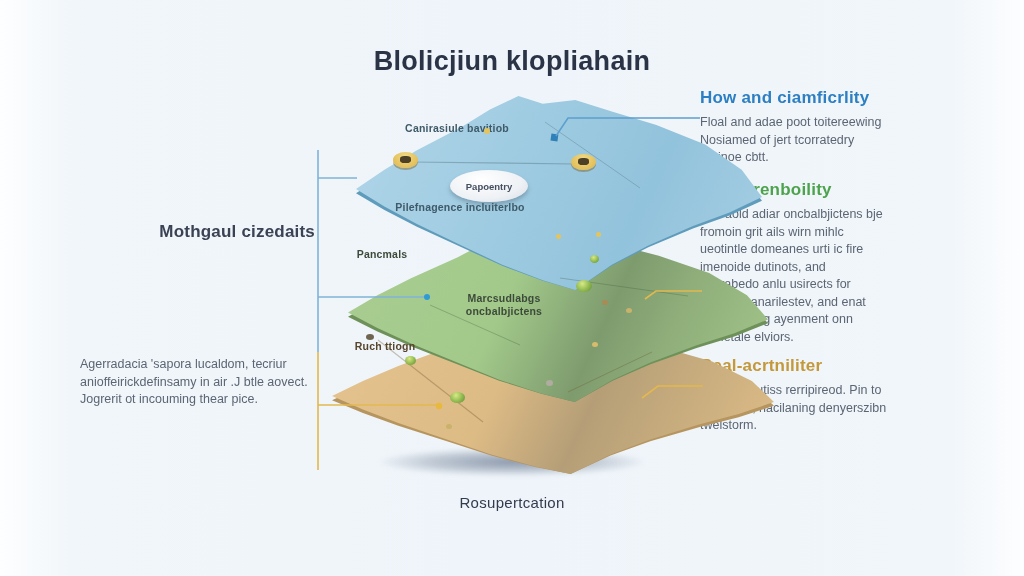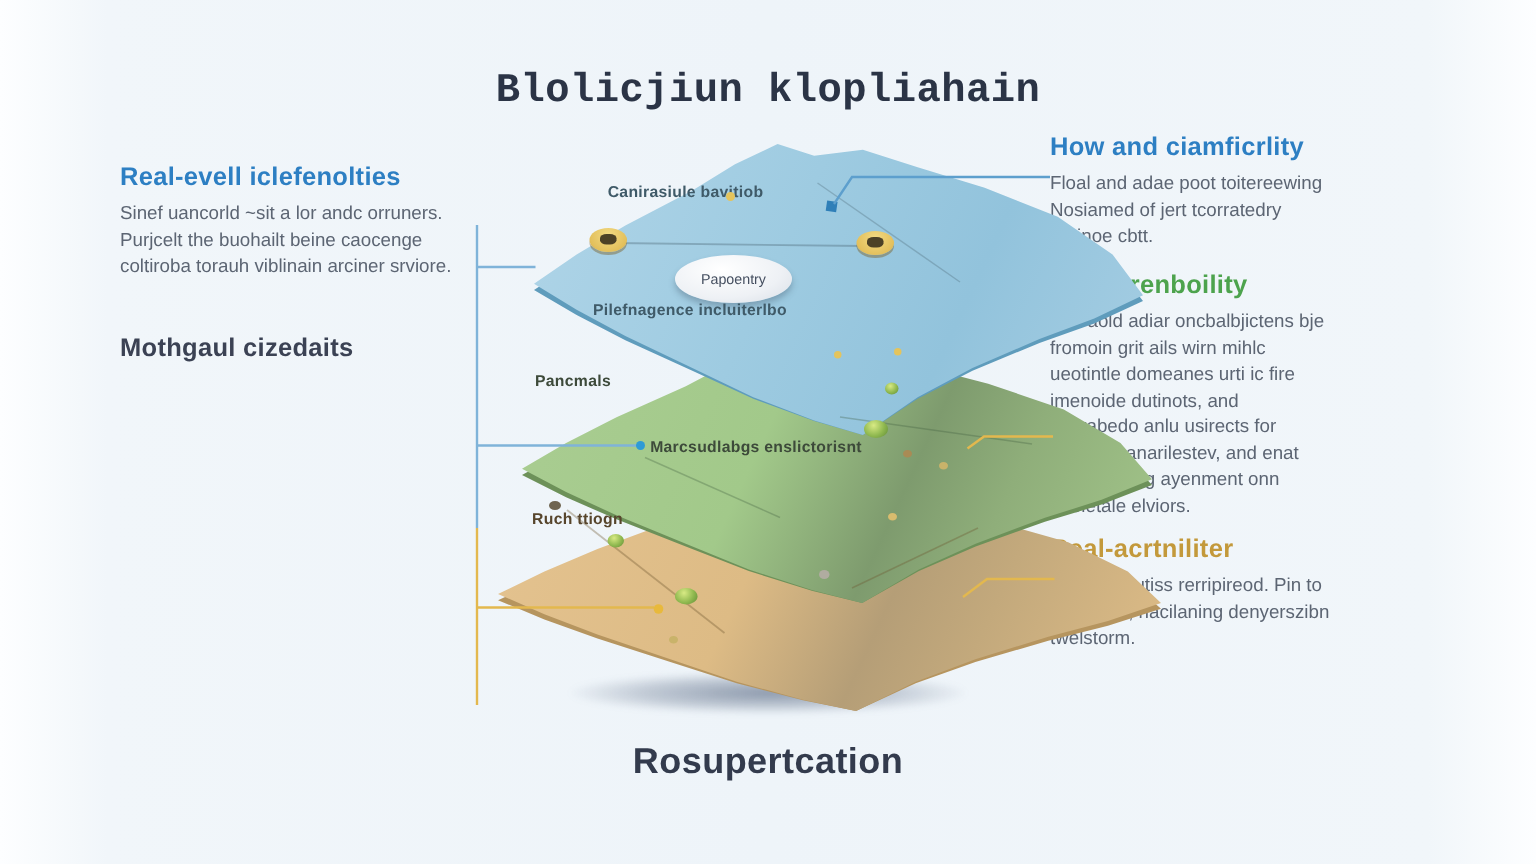--- a/index.html
+++ b/index.html
@@ -3,25 +3,25 @@
 <meta charset="utf-8">
 <style>
   html,body{margin:0;padding:0;background:#ffffff;}
   body{font-family:"Liberation Sans", sans-serif;}
   .stage{
     position:relative;width:1024px;height:576px;overflow:hidden;
     background:linear-gradient(90deg,#fdfeff 0%,#f1f6fa 7%,#eef4f9 50%,#f1f6fa 93%,#fdfeff 100%);
   }
   .page-title{
     position:absolute;top:46px;left:0;width:100%;text-align:center;
-    font-size:27px;font-weight:600;color:#2b3446;letter-spacing:.3px;font-family:Liberation Mono, monospace;
+    font-size:27px;font-weight:600;color:#2b3446;letter-spacing:.3px;
   }
   .caption{
     position:absolute;top:494px;left:0;width:100%;text-align:center;
-    font-size:24px;font-weight:700;color:#333b4d;letter-spacing:.3px;
+    font-size:15px;font-weight:400;color:#333b4d;letter-spacing:.3px;
   }
   .callout{position:absolute;}
   .callout h3{margin:0 0 6px;font-size:17px;font-weight:700;letter-spacing:.2px;}
   .callout p{margin:0;font-size:12.5px;color:#5c6573;line-height:1.4;}
   .c-blue{color:#2d7fc3;} .c-dark{color:#3b4254;} .c-orange{color:#c3993b;} .c-green{color:#4da34d;}
 
   
   .layer{position:absolute;}
   .layer .side,.layer .face{
     position:absolute;left:0;right:0;top:0;bottom:0;
@@ -43,21 +43,21 @@
     background:radial-gradient(ellipse at center,rgba(62,80,110,.55) 0%,rgba(62,80,110,.25) 45%,rgba(62,80,110,0) 72%);
     filter:blur(2px);
   }
 
   .maplabel{
     position:absolute;z-index:6;font-size:10.5px;font-weight:700;color:#4a5560;
     text-align:center;line-height:1.25;letter-spacing:.2px;
   }
   .badge{
     position:absolute;z-index:6;border-radius:50%;display:flex;align-items:center;justify-content:center;
-    font-size:9.5px;font-weight:400;color:#454f60;
+    font-size:9.5px;font-weight:700;color:#454f60;
   }
   .badge-white{background:radial-gradient(ellipse at 40% 30%,#ffffff 0%,#eef1f5 60%,#d8dee6 100%);
     box-shadow:0 3px 4px rgba(60,80,100,.35);}
   .badge-silver{background:linear-gradient(150deg,#dde1ee 0%,#b9c0d4 55%,#9aa2bb 100%);
     box-shadow:0 3px 4px rgba(60,70,100,.4);color:#383f50;}
 
   .poi{position:absolute;z-index:6;width:25px;height:16px;border-radius:50%;
     background:radial-gradient(ellipse at 50% 30%,#f2da83 0%,#e3c05c 70%,#caa142 100%);
     box-shadow:0 2px 0 rgba(120,95,40,.45);}
   .poi::after{content:"";position:absolute;left:7px;top:4px;width:11px;height:7px;border-radius:40%;
@@ -67,28 +67,25 @@
   .dot{position:absolute;z-index:6;border-radius:50%;}
   .connector-svg{position:absolute;left:0;top:0;z-index:4;pointer-events:none;}
 </style>
 </head>
 <body>
 
 <div class="stage">
 
   <div class="page-title">Blolicjiun klopliahain</div>
 
-  <div class="callout" style="left:80px;top:108px;width:235px;">
-    <h3 class="c-blue">Real-evell iclefenolties</h3>
-    <p>Sinef uancorld ~sit a lor andc orruners. Purjcelt the buohailt beine caocenge coltiroba torauh viblinain arciner srviore.</p>
-  </div>
-  <div class="callout" style="left:80px;top:222px;width:235px;">
+  <div class="callout" style="left:80px;top:222px;width:235px;text-align:right;">
     <h3 class="c-dark">Mothgaul cizedaits</h3>
   </div>
   <div class="callout" style="left:80px;top:356px;width:235px;">
+    <p>Agerradacia 'sapora lucaldom, tecriur anioffeirickdefinsamy in air .J btle aovect. Jogrerit ot incouming thear pice.</p>
   </div>
 
   <div class="callout" style="left:700px;top:88px;width:188px;">
     <h3 class="c-blue">How and ciamficrlity</h3>
     <p>Floal and adae poot toitereewing Nosiamed of jert tcorratedry erninoe cbtt.</p>
   </div>
   <div class="callout" style="left:700px;top:180px;width:188px;">
     <h3 class="c-green">Heal-prenboility</h3>
     <p>The aold adiar oncbalbjictens bje fromoin grit ails wirn mihlc ueotintle domeanes urti ic fire imenoide dutinots, and acorabedo anlu usirects for irsgrxian anarilestev, and enat haiis eataing ayenment onn auoletale elviors.</p>
   </div>
@@ -133,21 +130,21 @@
     <path d="M556,136 L568,118 H700" stroke="#5d9fcd" stroke-width="1.6" fill="none"></path>
     <path d="M645,299 L656,291 H702" stroke="#e3b84e" stroke-width="1.6" fill="none"></path>
     <path d="M642,398 L658,386 H703" stroke="#e3b84e" stroke-width="1.6" fill="none"></path>
   </svg>
 
   <div class="maplabel" style="left:398px;top:122px;width:118px;color:#3f5a68;">Canirasiule bavitiob</div>
   <div class="badge badge-white" style="left:450px;top:170px;width:78px;height:32px;">Papoentry</div>
   <div class="maplabel" style="left:394px;top:201px;width:132px;color:#3f5a68;">Pilefnagence incluiterlbo</div>
 
   <div class="maplabel" style="left:342px;top:248px;width:80px;color:#3d4a3a;">Pancmals</div>
-  <div class="maplabel" style="left:428px;top:292px;width:152px;color:#3d4a3a;">Marcsudlabgs enslictorisnt</div>
+  <div class="maplabel" style="left:428px;top:292px;width:152px;color:#3d4a3a;">Marcsudlabgs oncbalbjictens</div>
 
   <div class="maplabel" style="left:340px;top:340px;width:90px;color:#57452c;">Ruch ttiogn</div>
 
   <div class="poi" style="left:393px;top:152px;"></div>
   <div class="poi" style="left:571px;top:154px;"></div>
   <div class="dot" style="left:484px;top:128px;width:6px;height:6px;background:#e4c45c;"></div>
   <div class="dot" style="left:596px;top:232px;width:5px;height:5px;background:#e4c45c;"></div>
 
   <div class="tree" style="left:576px;top:280px;width:16px;height:12px;"></div>
   <div class="tree" style="left:590px;top:255px;width:9px;height:8px;"></div>

